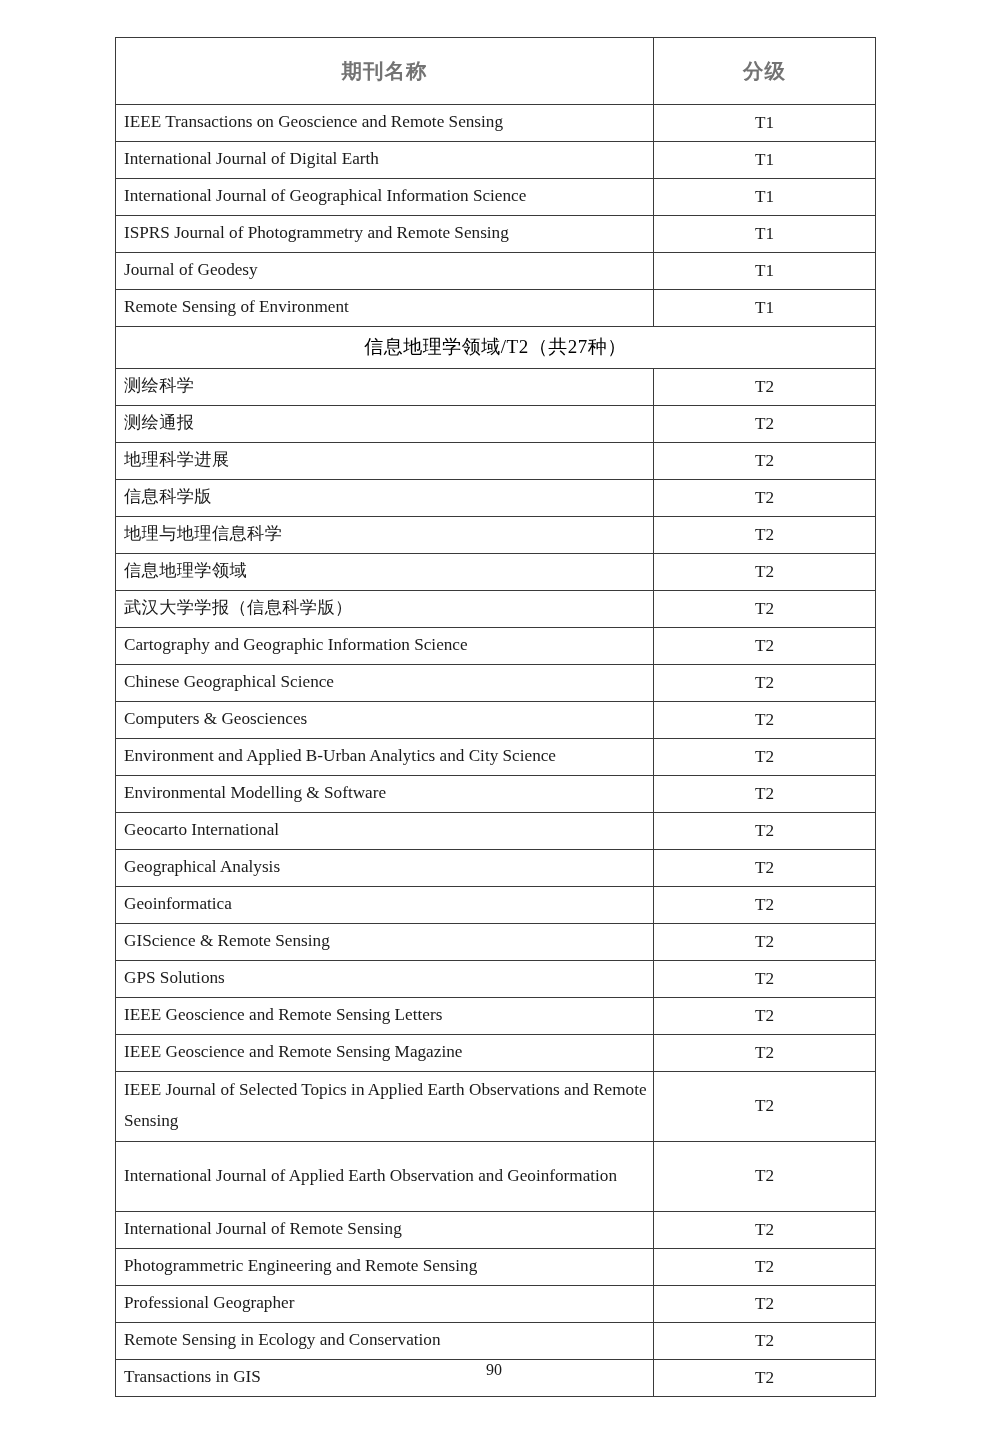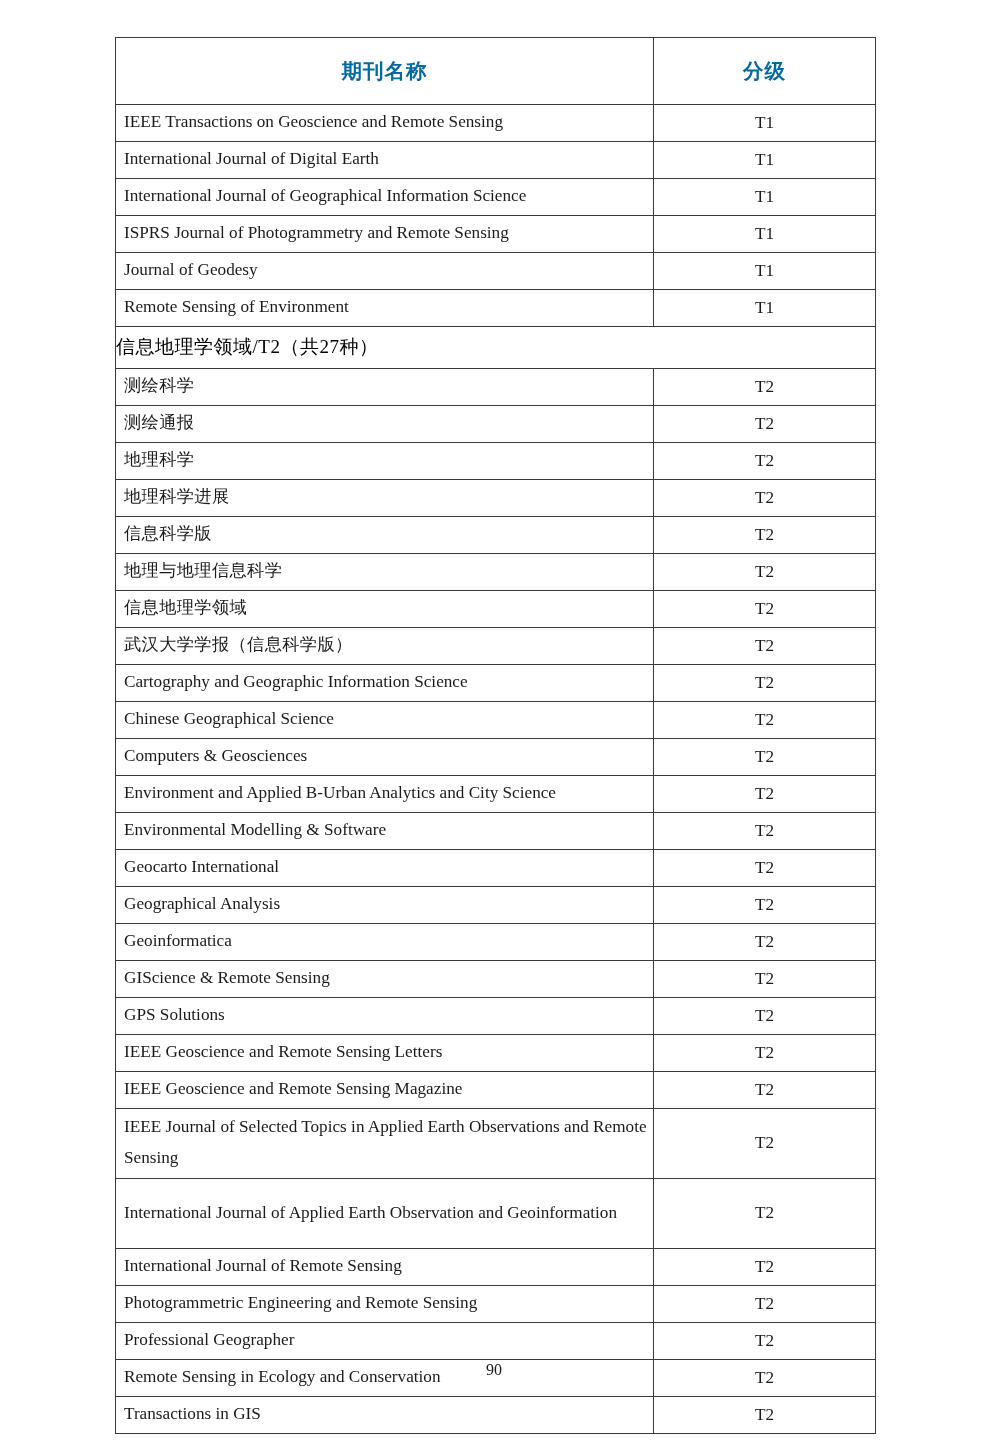--- a/index.html
+++ b/index.html
@@ -44,21 +44,21 @@
   }
 
   
   tr.header-row th {
     height: 66px;
     text-align: center;
     font-family: "Liberation Sans", "DejaVu Sans", sans-serif;
     font-weight: bold;
     font-size: 20.5px;
     letter-spacing: 1px;
-    color: #0369a1;
+    color: #737373;
   }
 
   
   tr.data-row td.cell-name {
     height: 31px;
     padding: 2px 0 3px 8px;
     font-size: 17.2px;
     line-height: 1.52;
     text-align: left;
     white-space: nowrap;
@@ -83,21 +83,21 @@
 
   
   td.cell-name.cjk {
     font-size: 17px;
     letter-spacing: 0.4px;
   }
 
   
   tr.section-row td.section-cell {
     height: 35px;
-    text-align: left;
+    text-align: center;
     font-size: 19px;
     letter-spacing: 0.5px;
     padding: 2px 0 4px 0;
     color: #000;
   }
 
   .page-number {
     position: absolute;
     left: 0;
     right: 0;
@@ -155,24 +155,20 @@
           </tr>
           <tr class="data-row">
             <td class="cell-name cjk">测绘科学</td>
             <td class="cell-grade">T2</td>
           </tr>
           <tr class="data-row">
             <td class="cell-name cjk">测绘通报</td>
             <td class="cell-grade">T2</td>
           </tr>
           <tr class="data-row">
-            <td class="cell-name cjk">地理科学</td>
-            <td class="cell-grade">T2</td>
-          </tr>
-          <tr class="data-row">
             <td class="cell-name cjk">地理科学进展</td>
             <td class="cell-grade">T2</td>
           </tr>
           <tr class="data-row">
             <td class="cell-name cjk">信息科学版</td>
             <td class="cell-grade">T2</td>
           </tr>
           <tr class="data-row">
             <td class="cell-name cjk">地理与地理信息科学</td>
             <td class="cell-grade">T2</td>

